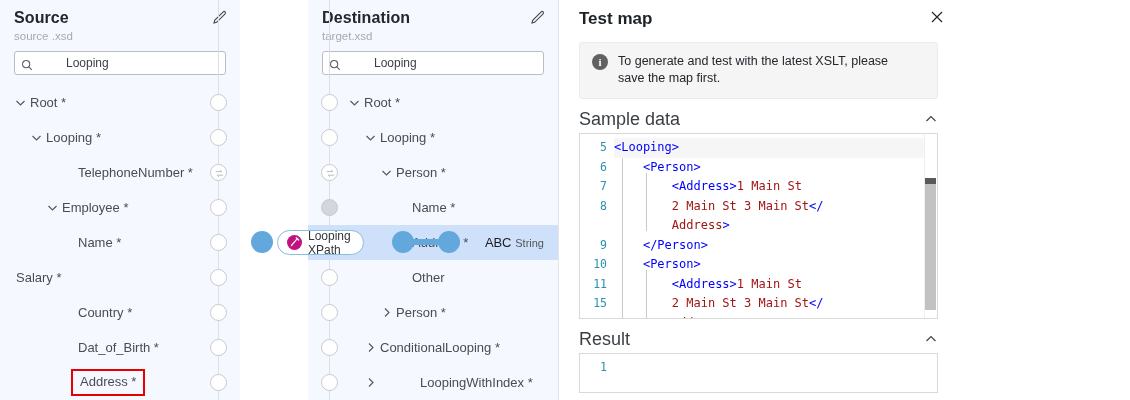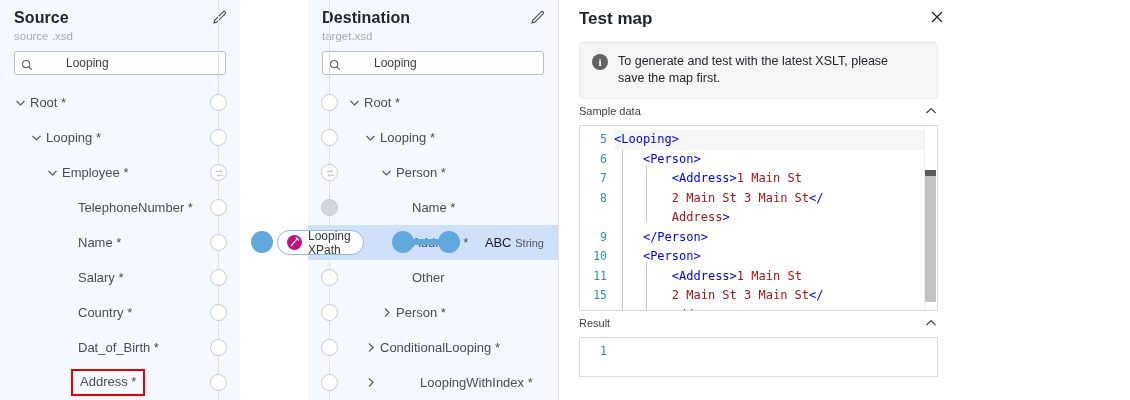--- a/index.html
+++ b/index.html
@@ -238,25 +238,25 @@
     line-height: 16px;
     margin-top: 1px;
   }
   #info-text {
     font-size: 12.5px;
     color: #22262b;
     line-height: 17px;
     max-width: 290px;
   }
   .section-head {
-    margin-top: 4px;
+    margin-top: 12px;
     display: flex;
     align-items: center;
     justify-content: space-between;
-    font-size: 11px;
+    font-size: 18px;
     color: #3b3f44;
     line-height: 16px;
   }
   .caret-up { width: 14px; height: 14px; cursor: pointer; }
 
   
   #editor {
     margin-top: 6px;
     height: 186px;
     border: 1px solid #d9d9d9;
@@ -387,37 +387,37 @@
           <span class="label">Root *</span>
         </div>
         <div class="tree-row" style="padding-left: 30px;">
           <span class="chev">
             <svg viewBox="0 0 13 13" width="13" height="13" fill="none" stroke="#55595e" stroke-width="1.15">
               <path d="M2.5 5 L6.5 9 L10.5 5"></path>
             </svg>
           </span>
           <span class="label">Looping *</span>
         </div>
+        <div class="tree-row" style="padding-left: 62px;">
+          <span class="chev"></span>
+          <span class="label">TelephoneNumber *</span>
+        </div>
         <div class="tree-row" style="padding-left: 46px;">
           <span class="chev">
             <svg viewBox="0 0 13 13" width="13" height="13" fill="none" stroke="#55595e" stroke-width="1.15">
               <path d="M2.5 5 L6.5 9 L10.5 5"></path>
             </svg>
           </span>
           <span class="label">Employee *</span>
         </div>
         <div class="tree-row" style="padding-left: 62px;">
           <span class="chev"></span>
-          <span class="label">TelephoneNumber *</span>
-        </div>
-        <div class="tree-row" style="padding-left: 62px;">
-          <span class="chev"></span>
           <span class="label">Name *</span>
         </div>
-        <div class="tree-row" style="padding-left: 62px;">
+        <div class="tree-row" style="">
           <span class="chev"></span>
           <span class="label">Salary *</span>
         </div>
         <div class="tree-row" style="padding-left: 62px;">
           <span class="chev"></span>
           <span class="label">Country *</span>
         </div>
         <div class="tree-row" style="padding-left: 62px;">
           <span class="chev"></span>
           <span class="label">Dat_of_Birth *</span>

